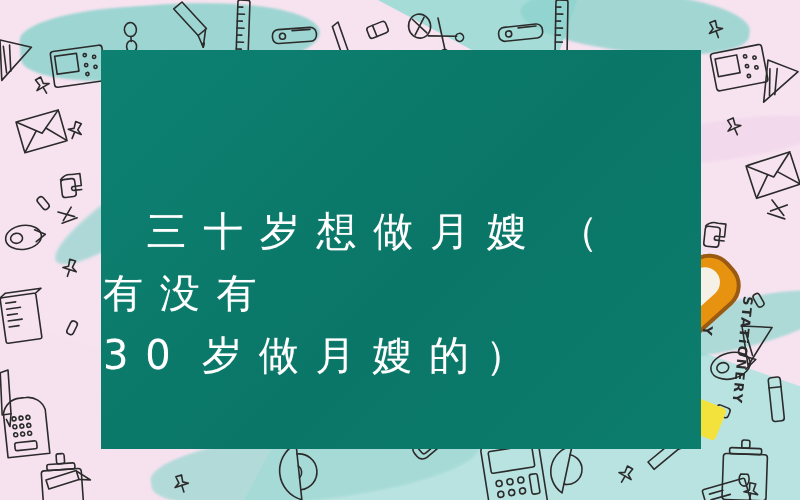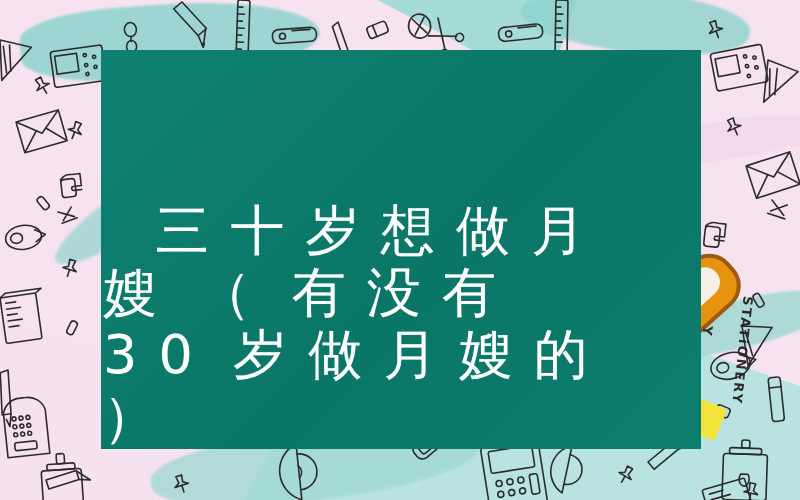--- a/index.html
+++ b/index.html
@@ -183,21 +183,21 @@
   }
   .title-text {
     position: absolute;
     left: 0px;
     top: 150px;
     width: 532px;
     padding: 0 2px;
     box-sizing: border-box;
     color: #ffffff;
     font-family: "DejaVu Sans", sans-serif;
-    font-size: 54px;
+    font-size: 40px;
     line-height: 62px;
     letter-spacing: 2px;
     font-weight: 400;
     white-space: pre-wrap;
     word-break: break-all;
     text-indent: 14px;
     text-shadow: 0 0 1px rgba(255,255,255,.35);
   }
 </style>
 </head>

